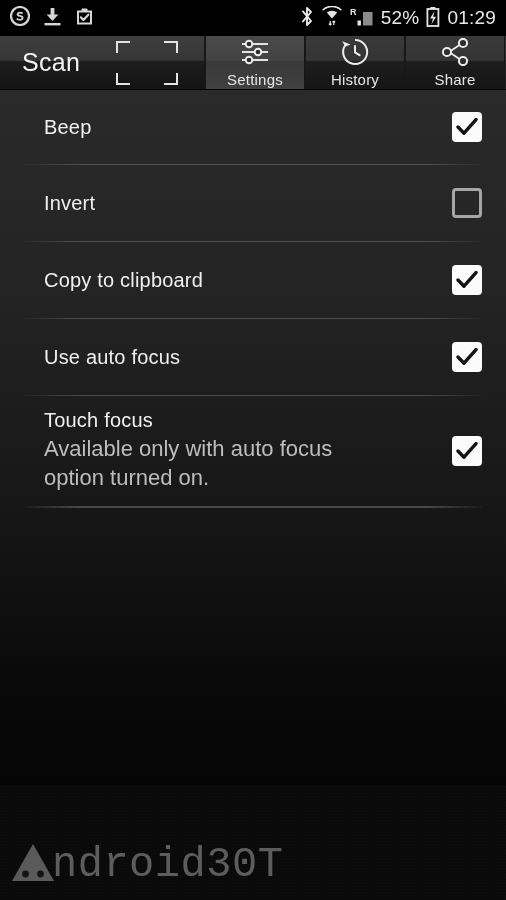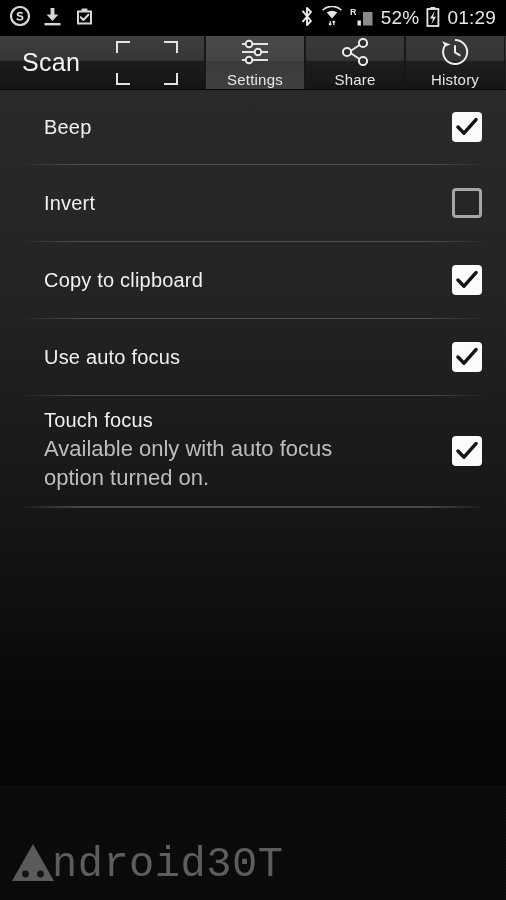--- a/index.html
+++ b/index.html
@@ -238,40 +238,40 @@
           <circle cx="11" cy="6" r="3.3" fill="#2d2d2d" stroke="#ececec" stroke-width="1.9"></circle>
           <circle cx="20" cy="14" r="3.3" fill="#2d2d2d" stroke="#ececec" stroke-width="1.9"></circle>
           <circle cx="11" cy="22" r="3.3" fill="#2d2d2d" stroke="#ececec" stroke-width="1.9"></circle>
         </svg>
       </span>
       <span class="tab-label">Settings</span>
     </div>
 
     <div class="tab icon-tab">
       <span class="tab-icon">
+        <svg width="32" height="30" viewBox="0 0 32 30">
+          <path d="M16 3 A12 12 0 1 1 6.4 8" fill="none" stroke="#ececec" stroke-width="2"></path>
+          <path d="M3.2 4.2 L6.2 9.4 L11.6 7.6 Z" fill="#ececec"></path>
+          <path d="M16 9 V15.4 L20.6 18.2" fill="none" stroke="#ececec" stroke-width="2" stroke-linecap="round"></path>
+        </svg>
+      </span>
+      <span class="tab-label">History</span>
+    </div>
+
+    <div class="tab icon-tab">
+      <span class="tab-icon">
         <svg width="32" height="28" viewBox="0 0 32 28">
           <line x1="10" y1="14" x2="22" y2="6" stroke="#ececec" stroke-width="1.9"></line>
           <line x1="10" y1="14" x2="22" y2="22" stroke="#ececec" stroke-width="1.9"></line>
           <circle cx="8" cy="14" r="4.1" fill="#2d2d2d" stroke="#ececec" stroke-width="2"></circle>
           <circle cx="24" cy="5" r="4.1" fill="#2d2d2d" stroke="#ececec" stroke-width="2"></circle>
           <circle cx="24" cy="23" r="4.1" fill="#2d2d2d" stroke="#ececec" stroke-width="2"></circle>
         </svg>
       </span>
       <span class="tab-label">Share</span>
-    </div>
-
-    <div class="tab icon-tab">
-      <span class="tab-icon">
-        <svg width="32" height="30" viewBox="0 0 32 30">
-          <path d="M16 3 A12 12 0 1 1 6.4 8" fill="none" stroke="#ececec" stroke-width="2"></path>
-          <path d="M3.2 4.2 L6.2 9.4 L11.6 7.6 Z" fill="#ececec"></path>
-          <path d="M16 9 V15.4 L20.6 18.2" fill="none" stroke="#ececec" stroke-width="2" stroke-linecap="round"></path>
-        </svg>
-      </span>
-      <span class="tab-label">History</span>
     </div>
   </div>
 
   <div id="settings-list">
 
     <div class="row" style="min-height:74px">
       <div class="row-text">
         <div class="row-title">Beep</div>
       </div>
       <span class="checkbox on">

